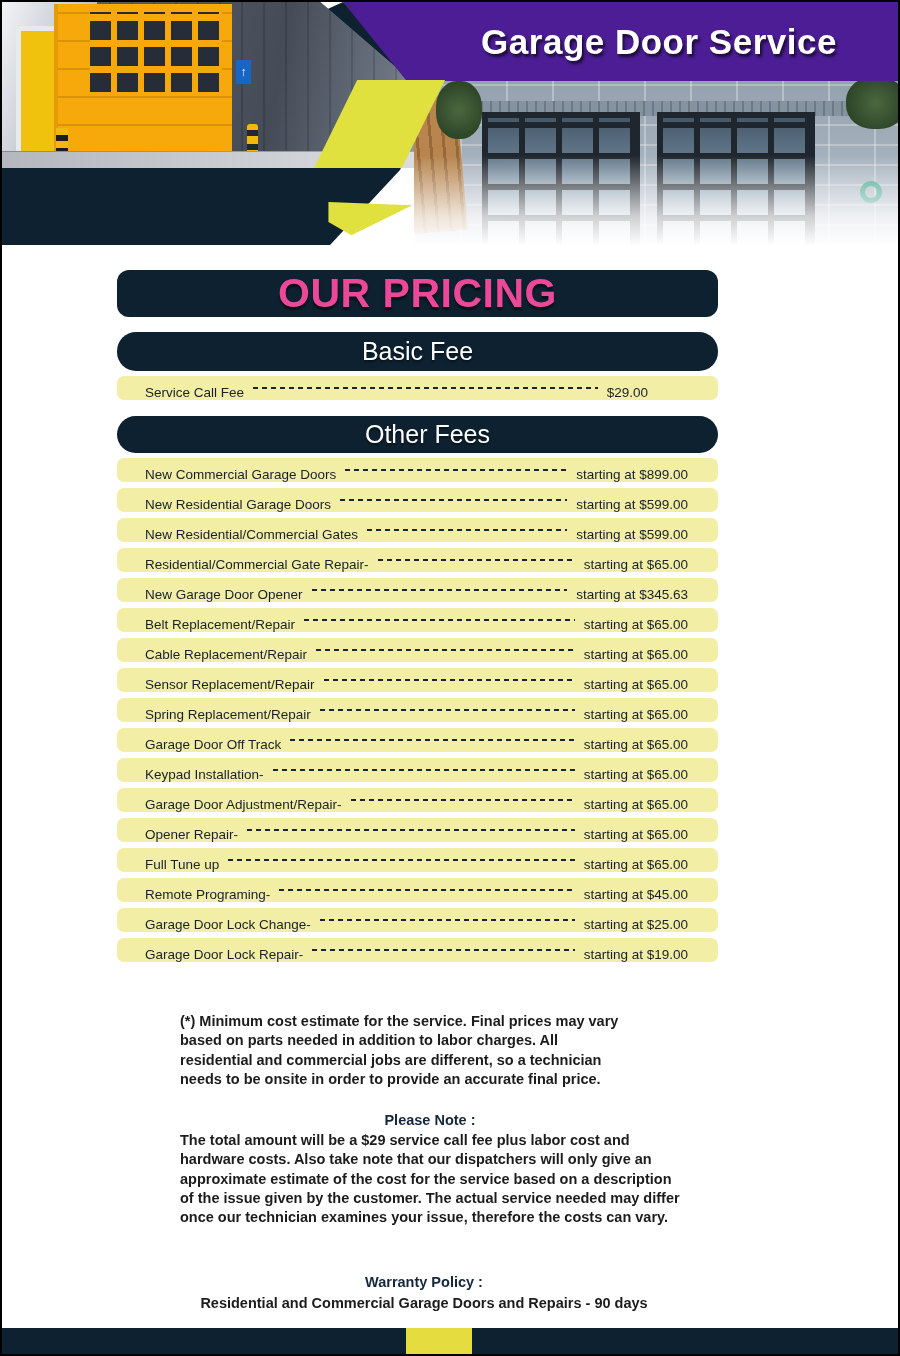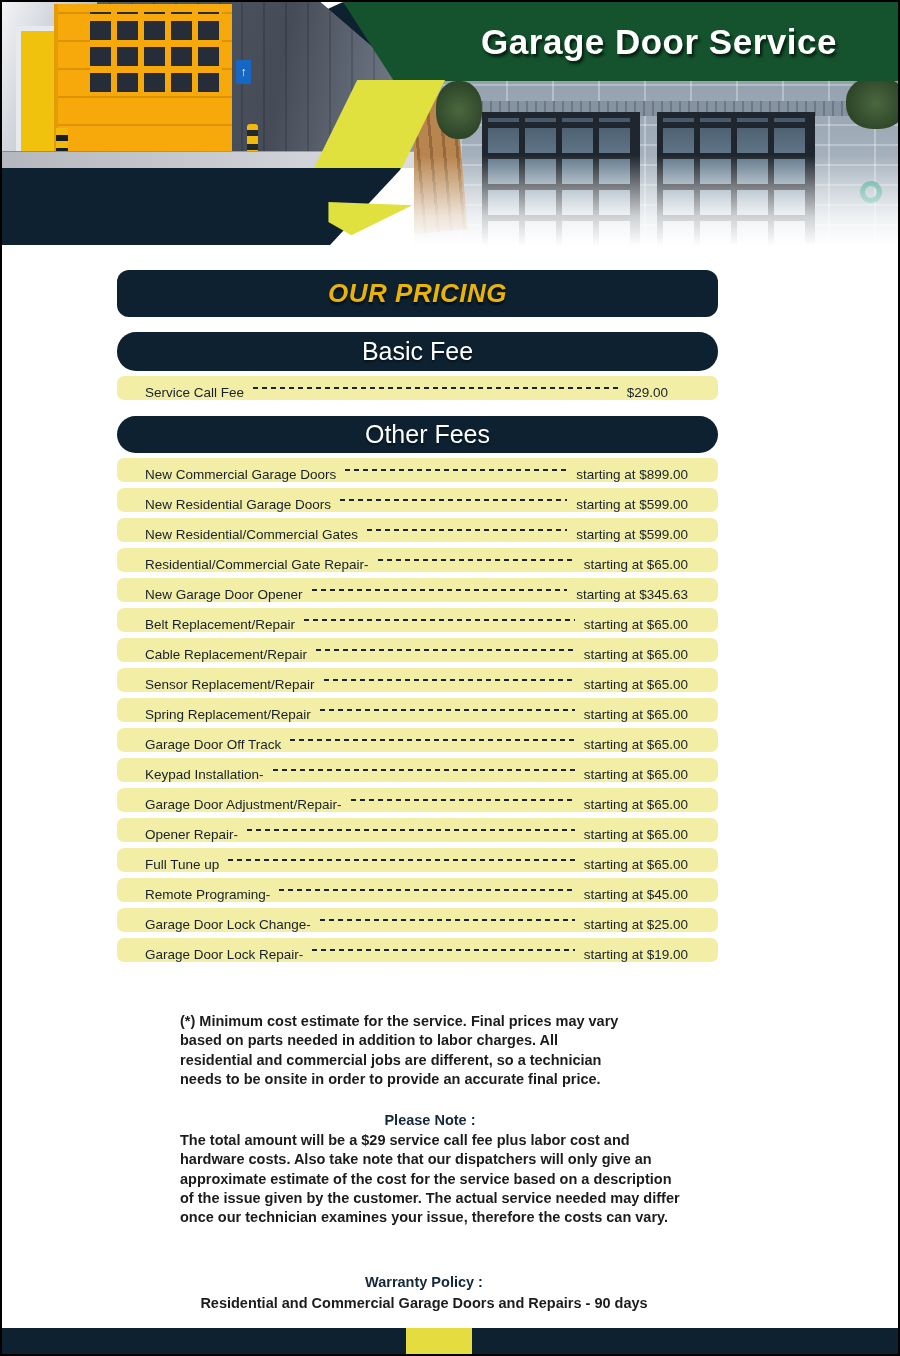--- a/index.html
+++ b/index.html
@@ -6,21 +6,21 @@
   html,body { background:#888; }
   body { width:900px; height:1356px; font-family:"Liberation Sans", sans-serif; }
   .page { position:relative; width:900px; height:1356px; background:#fff; border:2px solid #000; overflow:hidden; }
 
   
   .header { position:absolute; left:0; top:0; width:896px; height:246px; background:#fff; }
 
   .navy-swath { position:absolute; left:0; top:0; width:896px; height:246px; background:#0d2130;
     clip-path:polygon(341px 0, 437px 78px, 398px 168px, 328px 243px, 0 243px, 0 156px); }
 
-  .navy-band { position:absolute; left:318px; top:0; width:578px; height:99px; background:#14532d;
+  .navy-band { position:absolute; left:318px; top:0; width:578px; height:79px; background:#4c1d95;
     clip-path:polygon(4% 0, 100% 0, 100% 100%, 15% 100%); }
   .header-title { position:absolute; left:110px; right:10px; top:0; height:79px; display:flex; align-items:center; justify-content:center;
     color:#ffffff; font-size:35px; font-weight:bold; letter-spacing:.5px; white-space:nowrap;
     text-shadow:2px 3px 3px rgba(0,0,0,.65); }
 
   
   .photo-left { position:absolute; left:0; top:0; width:430px; height:166px; overflow:hidden;
     clip-path:polygon(0 0, 74% 0, 100% 58%, 100% 100%, 0 100%); background:#474f5b; }
   .pl-wall-dark { position:absolute; left:85px; top:0; right:0; bottom:0;
     background-image:repeating-linear-gradient(90deg, rgba(0,0,0,.14) 0 2px, transparent 2px 22px),
@@ -67,33 +67,33 @@
   .pr-glass { width:100%; height:100%;
     background-color:#6c8294;
     background-image:repeating-linear-gradient(0deg, transparent 0 25px, #20262e 25px 31px),
       repeating-linear-gradient(90deg, transparent 0 31px, #20262e 31px 37px),
       linear-gradient(180deg,#45596a 0%,#6c8294 40%,#aebfcc 75%,#cdd9e2 100%); }
   .pr-hose { position:absolute; right:16px; top:100px; width:22px; height:22px; border:5px solid #35a184; border-radius:50%; opacity:.9; }
   .pr-fade { position:absolute; inset:0; background:linear-gradient(180deg, transparent 45%, rgba(255,255,255,.78) 82%, #fff 100%); }
 
   
   .banner-main { position:absolute; left:115px; top:268px; width:601px; height:47px; background:#0d2130; border-radius:12px;
-    display:flex; align-items:center; justify-content:center; color:#eab308; font-size:26px; font-weight:bold;
-    letter-spacing:.5px; text-shadow:0 3px 2px rgba(0,0,0,.55);font-style:italic; }
+    display:flex; align-items:center; justify-content:center; color:#ec4899; font-size:41px; font-weight:bold;
+    letter-spacing:.5px; text-shadow:0 3px 2px rgba(0,0,0,.55); }
   .banner-sub { position:absolute; left:115px; width:601px; height:39px; background:#0d2130; border-radius:19px;
     display:flex; align-items:center; justify-content:center; color:#fff; font-size:25px;
     text-shadow:0 2px 2px rgba(0,0,0,.45); }
   #basic-banner { top:330px; } #other-banner { top:414px; height:37px;padding-left:20px; }
   #basic-rows { position:absolute; left:115px; top:374px; width:601px; }
   #other-rows { position:absolute; left:115px; top:456px; width:601px; }
   .price-row { height:24px; margin-bottom:6px; background:#f2eea6; border-radius:7px;
     display:flex; align-items:flex-end; padding:0 30px 0 28px; font-size:13.5px; color:#18202b; }
   .price-row .row-label { white-space:nowrap; }
   .price-row .row-price { white-space:nowrap; }
-  .price-row.basic .row-price { margin-right:20px; }
+  .price-row.basic .row-price { margin-right:40px; }
   .leader { flex:1; height:2px; margin:0 9px; align-self:center;
     background-image:repeating-linear-gradient(90deg,#1c2430 0 5px, transparent 5px 9px); }
 
   
   .note-text { position:absolute; color:#1c1c1c; font-size:14.5px; line-height:1.33;font-weight:bold; }
   #note-disclaimer { left:178px; top:1010px; width:452px; }
   .note-heading { position:absolute; font-size:14.5px; font-weight:bold; color:#15273a; text-align:center; }
   #please-note-heading { left:178px; top:1110px; width:500px; }
   #please-note-body { left:178px; top:1129px; width:506px; }
   #warranty-heading { left:178px; top:1272px; width:488px; }

